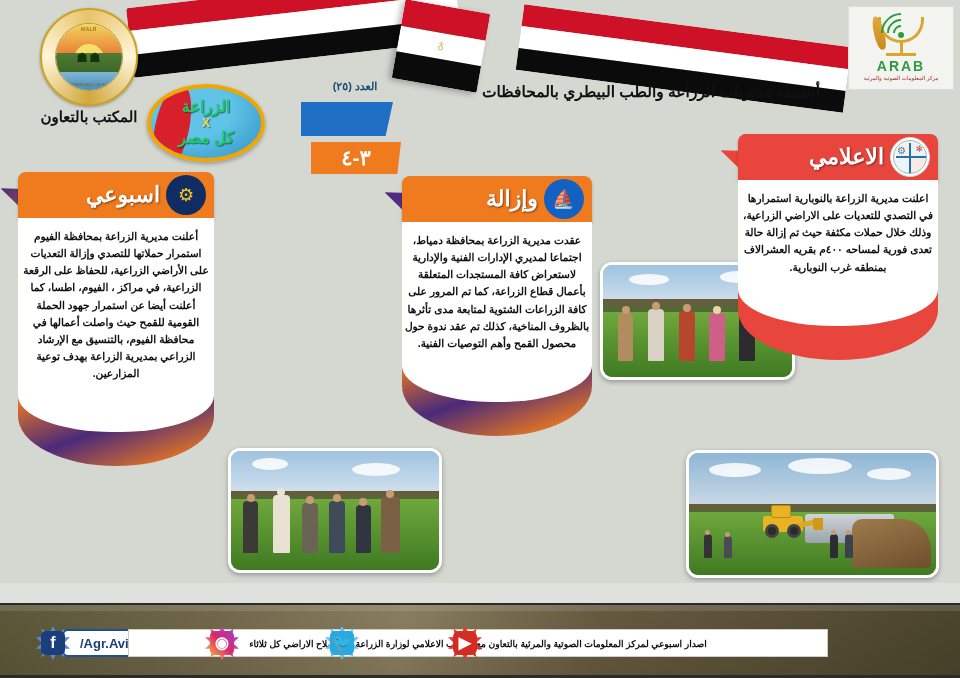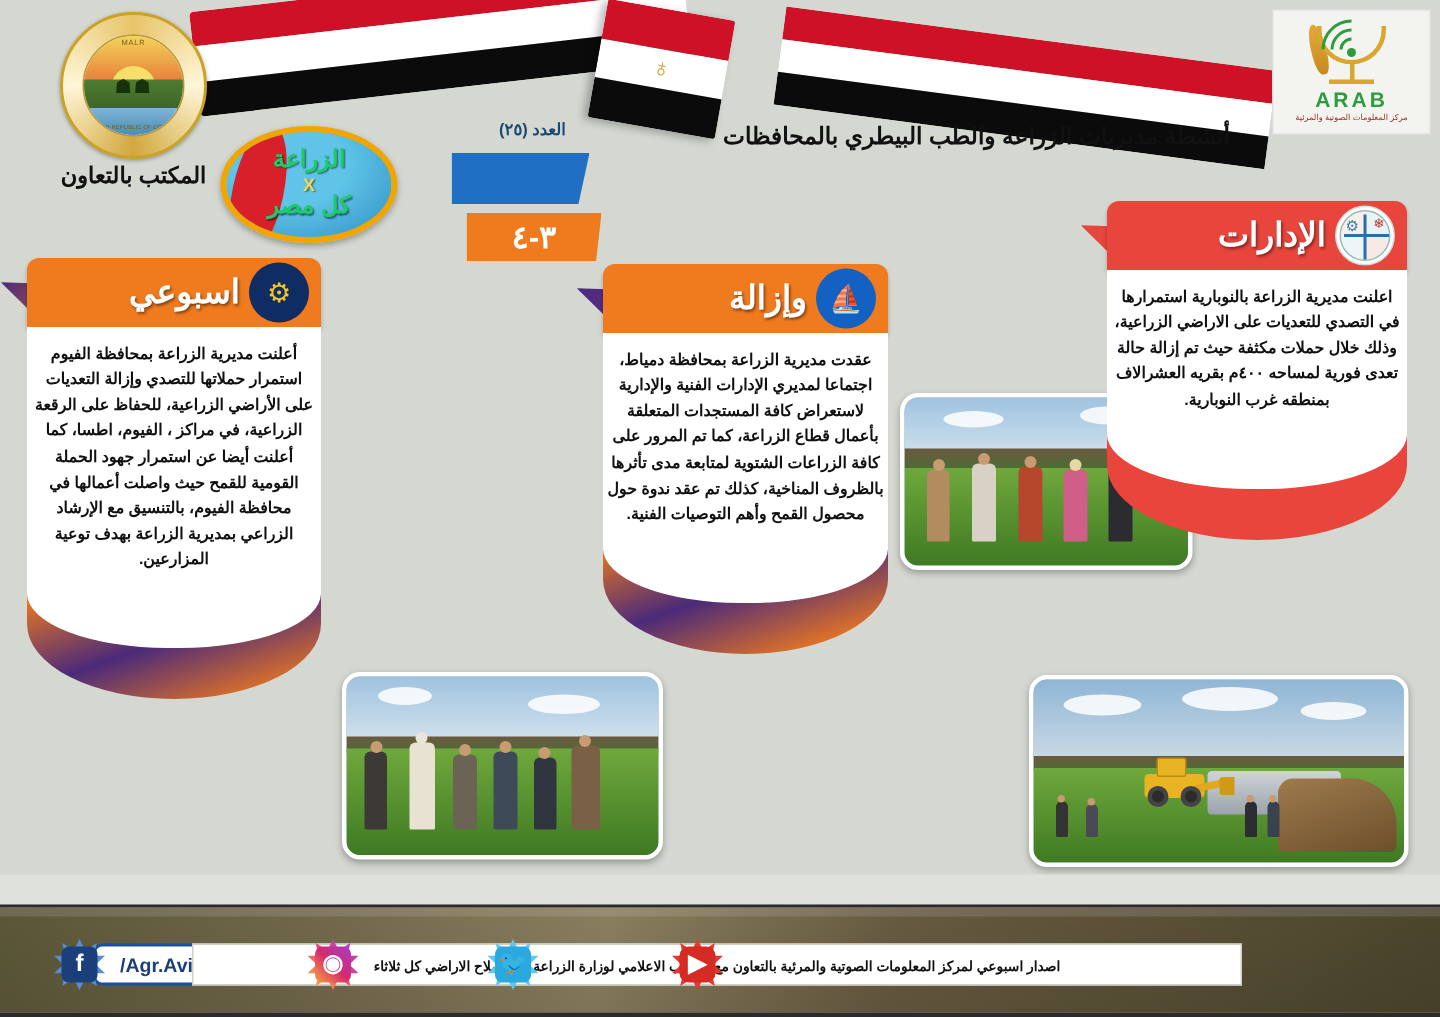--- a/index.html
+++ b/index.html
@@ -477,21 +477,21 @@
     <div class="card-flap"></div>
     <div class="card-head">
       <div class="gov-logo" id="nubariya-logo">
         <div id="nub-em">
           <div class="gear">⚙</div>
           <div class="flow">❄</div>
           <div class="cross-v"></div>
             <div class="cross-h"></div>
         </div>
       </div>
-      <div class="gov-name">الإدارات</div>
+      <div class="gov-name">الاعلامي</div>
     </div>
     <div class="card-body">اعلنت مديرية الزراعة بالنوبارية استمرارها في التصدي للتعديات على الاراضي الزراعية، وذلك خلال حملات مكثفة حيث تم إزالة حالة تعدى فورية لمساحه ٤٠٠م بقريه العشرالاف بمنطقه غرب النوبارية.</div>
     <div class="card-bottom">
       <div class="inner-white"></div>
       <div class="bowl"></div>
     </div>
   </div>
 
   <div class="photo" id="photo-fayoum">
     <div class="sky"></div>

